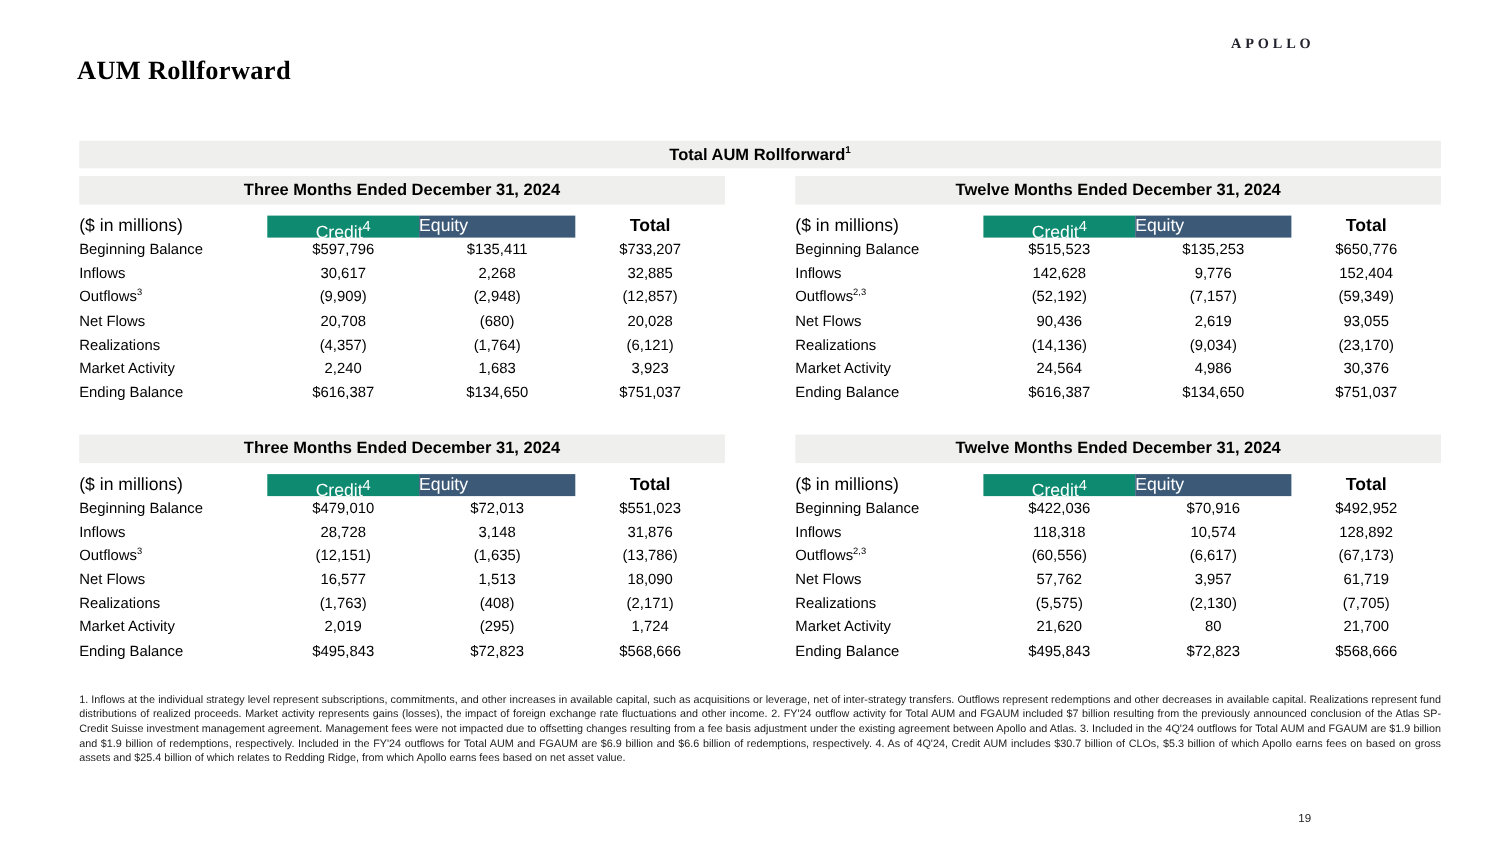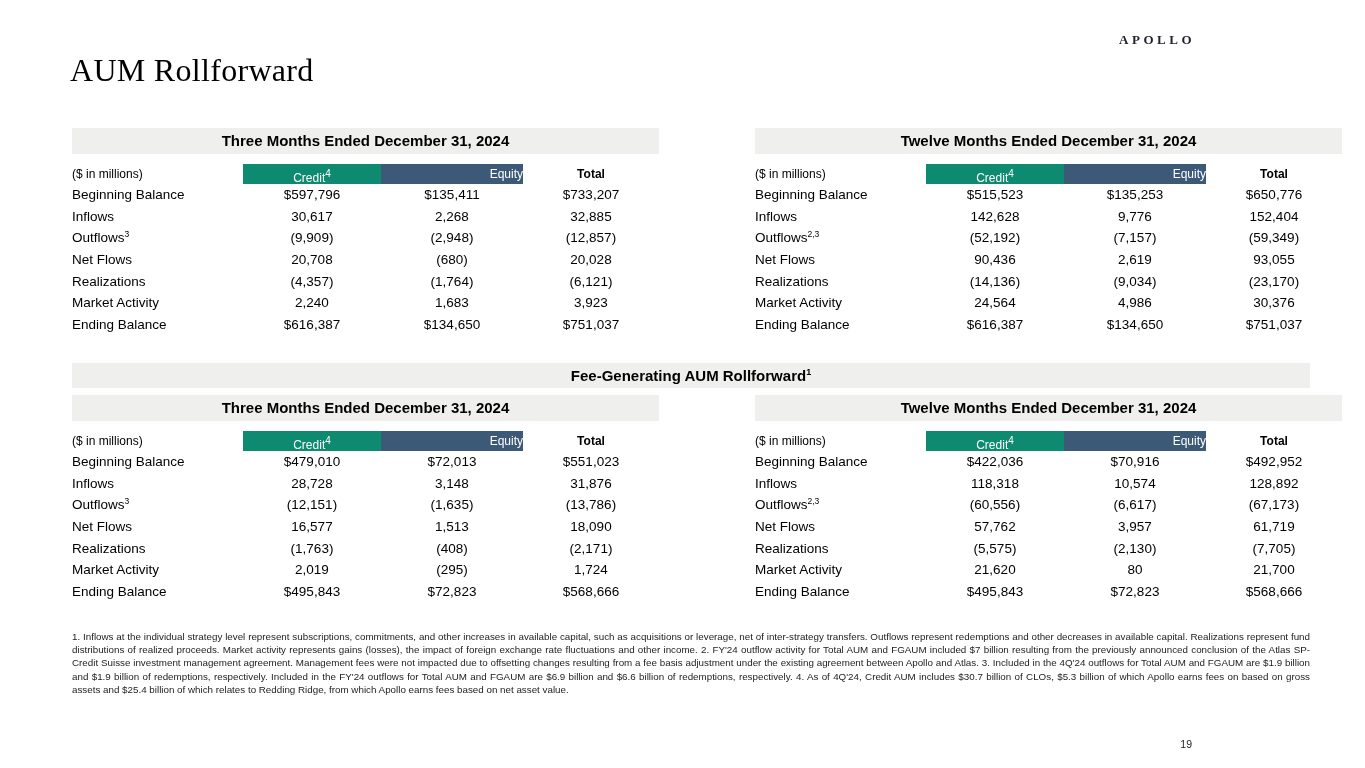--- a/index.html
+++ b/index.html
@@ -8,56 +8,59 @@
     --band:#EFEFED;
   }
   *{margin:0;padding:0;box-sizing:border-box;}
   html,body{background:#fff;}
   body{width:1365px;height:768px;overflow:hidden;font-family:"Liberation Sans",sans-serif;color:#000;}
   .slide{position:relative;width:1235px;height:768px;background:#fff;}
 
   .logo{position:absolute;top:32px;right:40px;font-family:"Liberation Serif",serif;
         font-size:13px;font-weight:600;letter-spacing:3.5px;color:#23232e;}
   .title{position:absolute;top:52px;left:70px;font-family:"Liberation Serif",serif;
-         font-weight:400;font-size:32px;color:#000;letter-spacing:0.3px;}
+         font-weight:700;font-size:24px;color:#000;letter-spacing:0.3px;}
 
   .content{position:absolute;left:72px;top:128px;width:1238px;}
 
   .section-band{height:25px;line-height:25px;background:var(--band);text-align:center;
                 font-size:15px;font-weight:bold;margin-bottom:7px;}
   .section-band sup{font-size:9px;line-height:0;vertical-align:super;font-weight:bold;}
 
-  .panels{display:flex;gap:96px;margin-bottom:27px;}
+  .panels{display:flex;gap:64px;margin-bottom:27px;}
   .panel{width:587px;}
   .period-band{height:26px;line-height:26px;background:var(--band);text-align:center;
                font-size:15px;font-weight:bold;margin-bottom:10px;}
 
   .tbl{display:grid;grid-template-columns:171px 138px 142px 136px;}
   .cell{height:21.7px;line-height:21.7px;font-size:13.5px;text-align:center;white-space:nowrap;}
   .cell.lbl{text-align:left;}
   .cell.bold{font-weight:normal;}
   .cell sup{font-size:8.5px;line-height:0;vertical-align:super;}
-  .thead-cell{height:20px;line-height:20px;font-size:12px;}
+  .thead-cell{height:20px;line-height:20px;font-size:16px;}
   .thead-cell.unit{text-align:left;}
   .thead-cell.credit{background:var(--credit);color:#fff;text-align:center;}
-  .thead-cell.equity{background:var(--equity);color:#fff;text-align:right;}
+  .thead-cell.equity{background:var(--equity);color:#fff;text-align:left;}
   .thead-cell.total{font-weight:bold;text-align:center;}
 
   .footnote{font-size:9.8px;line-height:13.4px;text-align:justify;color:#1c1c1c;}
   .page-number{position:absolute;right:43px;bottom:18px;font-size:10.5px;color:#222;}
 </style>
 </head>
 <body>
 
 <div class="slide">
   <div class="logo">APOLLO</div>
   <h1 class="title">AUM Rollforward</h1>
 
   <div class="content">
 
+    <div class="section-band">
+      <span>Total AUM Rollforward</span><sup>1</sup>
+    </div>
     <div class="panels">
       <div class="panel">
         <div class="period-band">Three Months Ended December 31, 2024</div>
         <div class="tbl">
             <div class="thead-cell unit"><span>($ in millions)</span></div>
             <div class="thead-cell credit"><span>Credit</span><sup>4</sup></div>
             <div class="thead-cell equity"><span>Equity</span></div>
             <div class="thead-cell total"><span>Total</span></div>
             <div class="cell lbl bold"><span>Beginning Balance</span></div>
             <div class="cell bold"><span>$597,796</span></div>
@@ -121,23 +124,20 @@
             <div class="cell"><span>4,986</span></div>
             <div class="cell"><span>30,376</span></div>
             <div class="cell lbl bold"><span>Ending Balance</span></div>
             <div class="cell bold"><span>$616,387</span></div>
             <div class="cell bold"><span>$134,650</span></div>
             <div class="cell bold"><span>$751,037</span></div>
           </div>
       </div>
     </div>
 
-    <div class="section-band">
-      <span>Fee-Generating AUM Rollforward</span><sup>1</sup>
-    </div>
     <div class="panels">
       <div class="panel">
         <div class="period-band">Three Months Ended December 31, 2024</div>
         <div class="tbl">
             <div class="thead-cell unit"><span>($ in millions)</span></div>
             <div class="thead-cell credit"><span>Credit</span><sup>4</sup></div>
             <div class="thead-cell equity"><span>Equity</span></div>
             <div class="thead-cell total"><span>Total</span></div>
             <div class="cell lbl bold"><span>Beginning Balance</span></div>
             <div class="cell bold"><span>$479,010</span></div>

